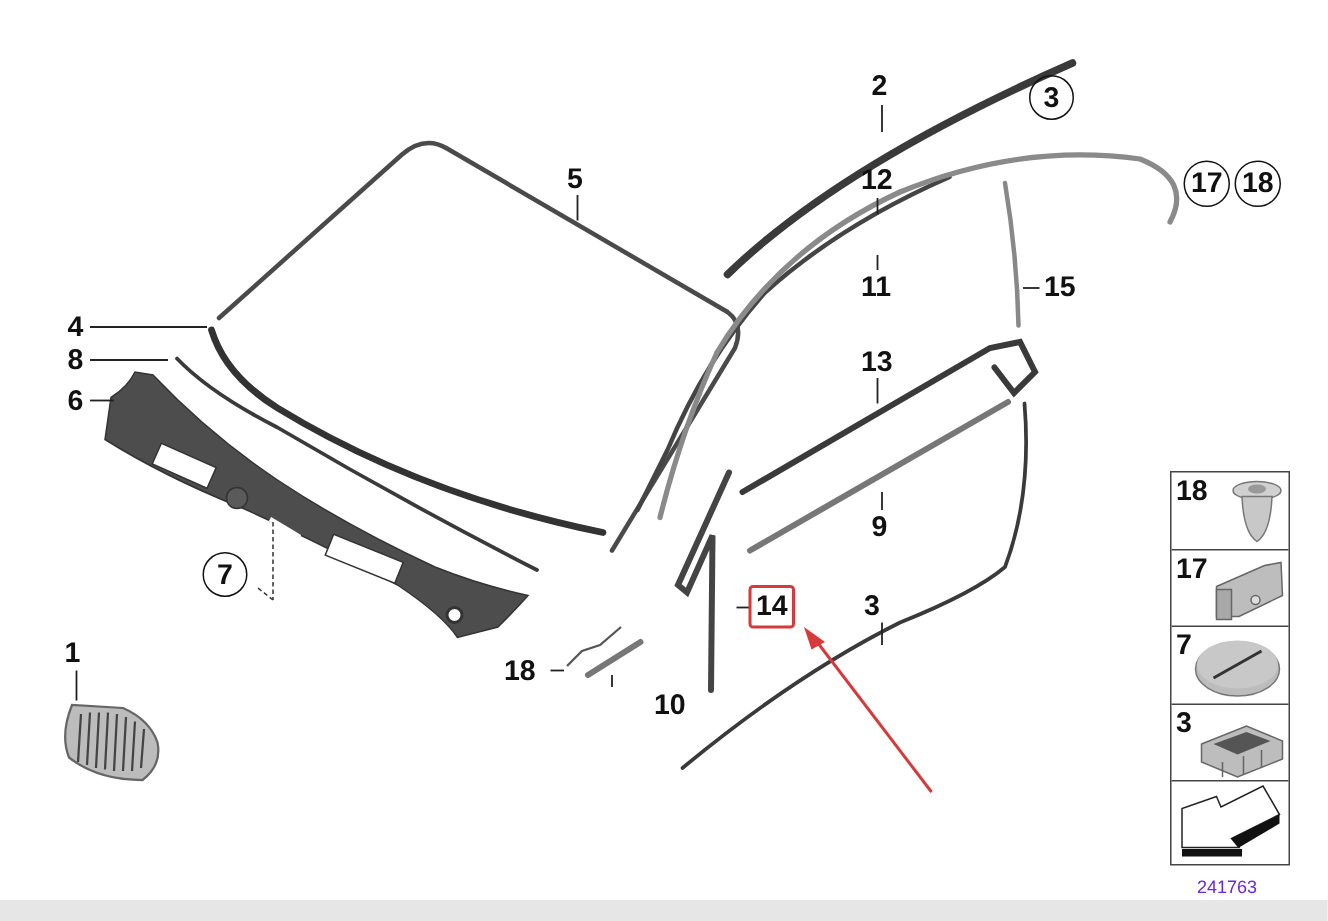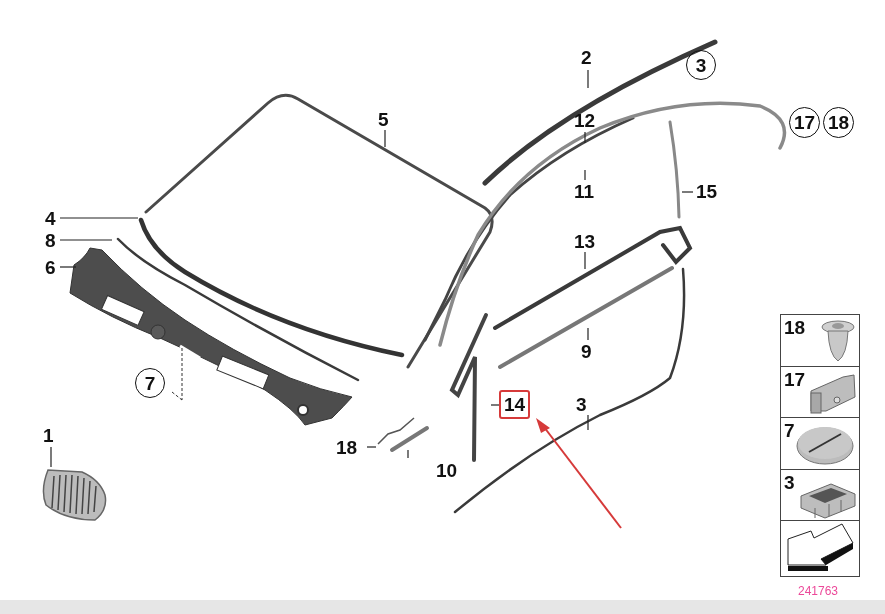--- a/index.html
+++ b/index.html
@@ -28,21 +28,21 @@
     .legend-cell {
       position: relative; height: 51.5px; border-bottom: 1px solid #444; box-sizing: border-box;
     }
     .legend-cell:last-child { border-bottom: none; height: 55px; }
     .legend-num {
       position: absolute; left: 3px; top: 2px; font-weight: bold; font-size: 19px; color: #111;
       font-family: "Liberation Sans", sans-serif;
     }
     .legend-cell svg { position: absolute; left: 0; top: 0; }
     #diagram-id {
-      position: absolute; left: 798px; top: 584px; font-size: 12px; color: #ec4899;
+      position: absolute; left: 798px; top: 584px; font-size: 12px; color: #6d28d9;
       font-family: "Liberation Sans", sans-serif;
     }
     #footer-bar {
       position: absolute; left: 0; top: 600px; width: 885px; height: 14px; background: #e6e6e6;
     }
   </style>
 </head>
 <body>
 
 <svg id="diagram" viewBox="0 0 885 600" width="885" height="600">

